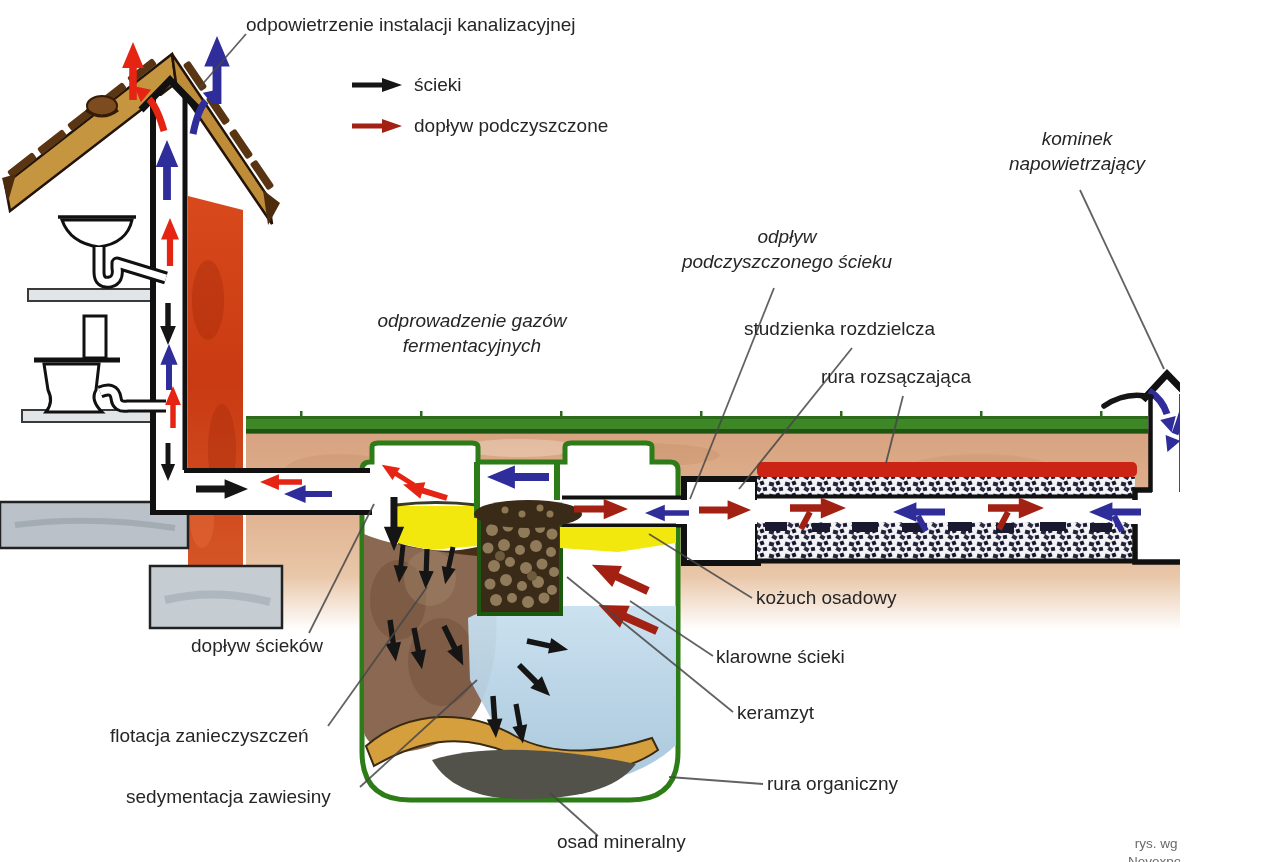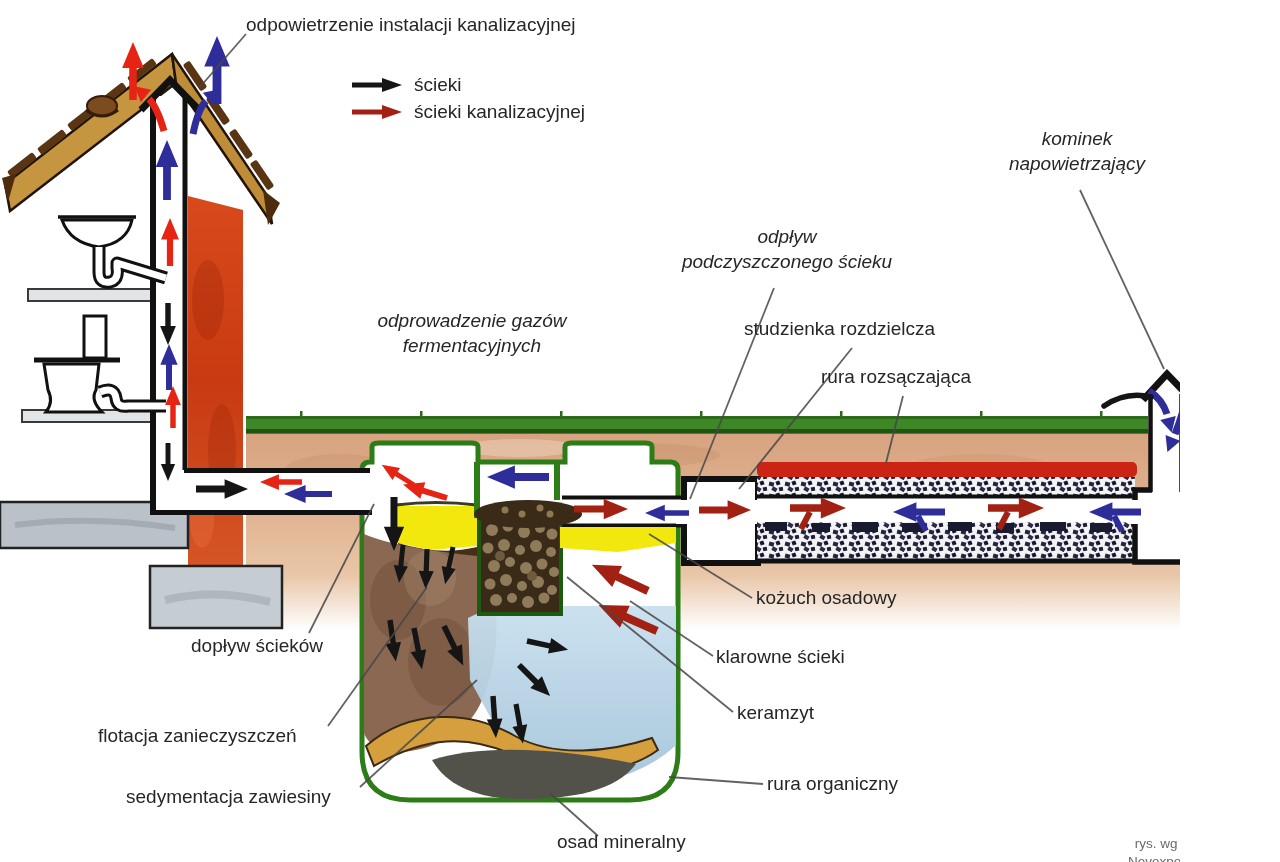--- a/index.html
+++ b/index.html
@@ -2,21 +2,21 @@
 <html><head>
 <meta charset="utf-8">
 <style>
   html,body{margin:0;padding:0;background:#fff;}
   #stage{position:relative;width:1180px;height:862px;background:#ffffff;overflow:hidden;
          font-family:"Liberation Sans",sans-serif;}
   #art{position:absolute;left:0;top:0;width:1280px;height:862px;}
   .lbl{position:absolute;font-size:19px;line-height:1.3;color:#262626;white-space:pre-line;z-index:5;}
   .ctr{transform:translateX(-50%);text-align:center;font-style:italic;}
   .credit{font-size:13.5px;color:#6a6a6a;text-align:center;}
-  .legend{position:absolute;left:352px;top:74px;display:flex;flex-direction:column;row-gap:6px;z-index:5;}
+  .legend{position:absolute;left:352px;top:74px;display:flex;flex-direction:column;row-gap:20px;z-index:5;}
   .lrow{display:flex;align-items:center;height:21px;}
   .lrow svg{width:52px;height:16px;flex:0 0 auto;}
   .lrow span{margin-left:10px;font-size:19px;color:#262626;}
 </style>
 </head>
 <body>
 
 <div id="stage">
 
 <svg id="art" viewBox="0 0 1280 862" xmlns="http://www.w3.org/2000/svg">
@@ -326,35 +326,35 @@
   <div class="lrow">
     <svg viewBox="0 0 52 16">
       <polygon points="0,5.5 30,5.5 30,1 50,8 30,15 30,10.5 0,10.5" fill="#151515"></polygon>
         </svg>
     <span>ścieki</span>
   </div>
   <div class="lrow">
     <svg viewBox="0 0 52 16">
       <polygon points="0,5.5 30,5.5 30,1 50,8 30,15 30,10.5 0,10.5" fill="#a32113"></polygon>
         </svg>
-    <span>ścieki kanalizacyjnej</span>
+    <span>dopływ podczyszczone</span>
   </div>
 </div>
 
 <div class="lbl ctr" style="left:1077px;top:127px">kominek
 napowietrzający</div>
 <div class="lbl ctr" style="left:472px;top:309px">odprowadzenie gazów
 fermentacyjnych</div>
 <div class="lbl ctr" style="left:787px;top:225px">odpływ
 podczyszczonego ścieku</div>
 <div class="lbl" style="left:744px;top:317px">studzienka rozdzielcza</div>
 <div class="lbl" style="left:821px;top:365px">rura rozsączająca</div>
 <div class="lbl" style="left:756px;top:586px">kożuch osadowy</div>
 <div class="lbl" style="left:716px;top:645px">klarowne ścieki</div>
 <div class="lbl" style="left:737px;top:701px">keramzyt</div>
 <div class="lbl" style="left:191px;top:634px">dopływ ścieków</div>
-<div class="lbl" style="left:98px;top:724px">flotacja zanieczyszczeń</div>
+<div class="lbl" style="left:110px;top:724px">flotacja zanieczyszczeń</div>
 <div class="lbl" style="left:126px;top:785px">sedymentacja zawiesiny</div>
 <div class="lbl" style="left:767px;top:772px">rura organiczny</div>
 <div class="lbl" style="left:557px;top:830px">osad mineralny</div>
 <div class="lbl credit" style="left:1128px;top:835px">rys. wg Nevexpol</div>
 
 </div>
 
 </body></html>

